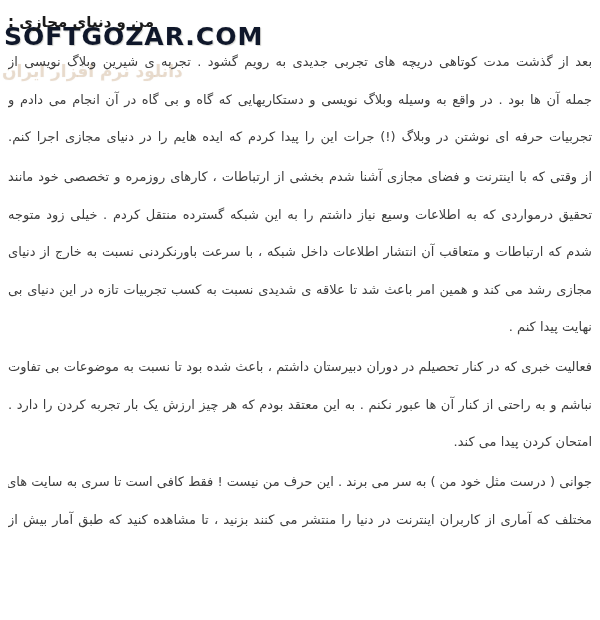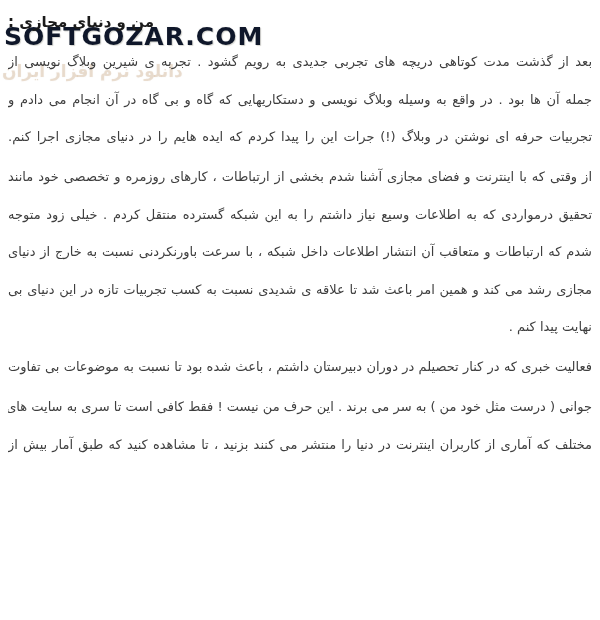--- a/index.html
+++ b/index.html
@@ -105,20 +105,22 @@
         </div>
         <div class="para">
           <div class="line">از وقتی که با اینترنت و فضای مجازی آشنا شدم بخشی از ارتباطات ، کارهای روزمره و تخصصی خود مانند</div>
           <div class="line">تحقیق درمواردی که به اطلاعات وسیع نیاز داشتم را به این شبکه گسترده منتقل کردم . خیلی زود متوجه</div>
           <div class="line">شدم که ارتباطات و متعاقب آن انتشار اطلاعات داخل شبکه ، با سرعت باورنکردنی نسبت به خارج از دنیای</div>
           <div class="line">مجازی رشد می کند و همین امر باعث شد تا علاقه ی شدیدی نسبت به کسب تجربیات تازه در این دنیای بی</div>
           <div class="line line-end">نهایت پیدا کنم .</div>
         </div>
         <div class="para">
           <div class="line">فعالیت خبری که در کنار تحصیلم در دوران دبیرستان داشتم ، باعث شده بود تا نسبت به موضوعات بی تفاوت</div>
+          <div class="line">نباشم و به راحتی از کنار آن ها عبور نکنم . به این معتقد بودم که هر چیز ارزش یک بار تجربه کردن را دارد .</div>
+          <div class="line line-end">امتحان کردن پیدا می کند.</div>
         </div>
         <div class="para">
           <div class="line">جوانی ( درست مثل خود من ) به سر می برند . این حرف من نیست ! فقط کافی است تا سری به سایت های</div>
           <div class="line">مختلف که آماری از کاربران اینترنت در دنیا را منتشر می کنند بزنید ، تا مشاهده کنید که طبق آمار بیش از</div>
         </div>
       </div>
   </div>
 
 </div>
 

